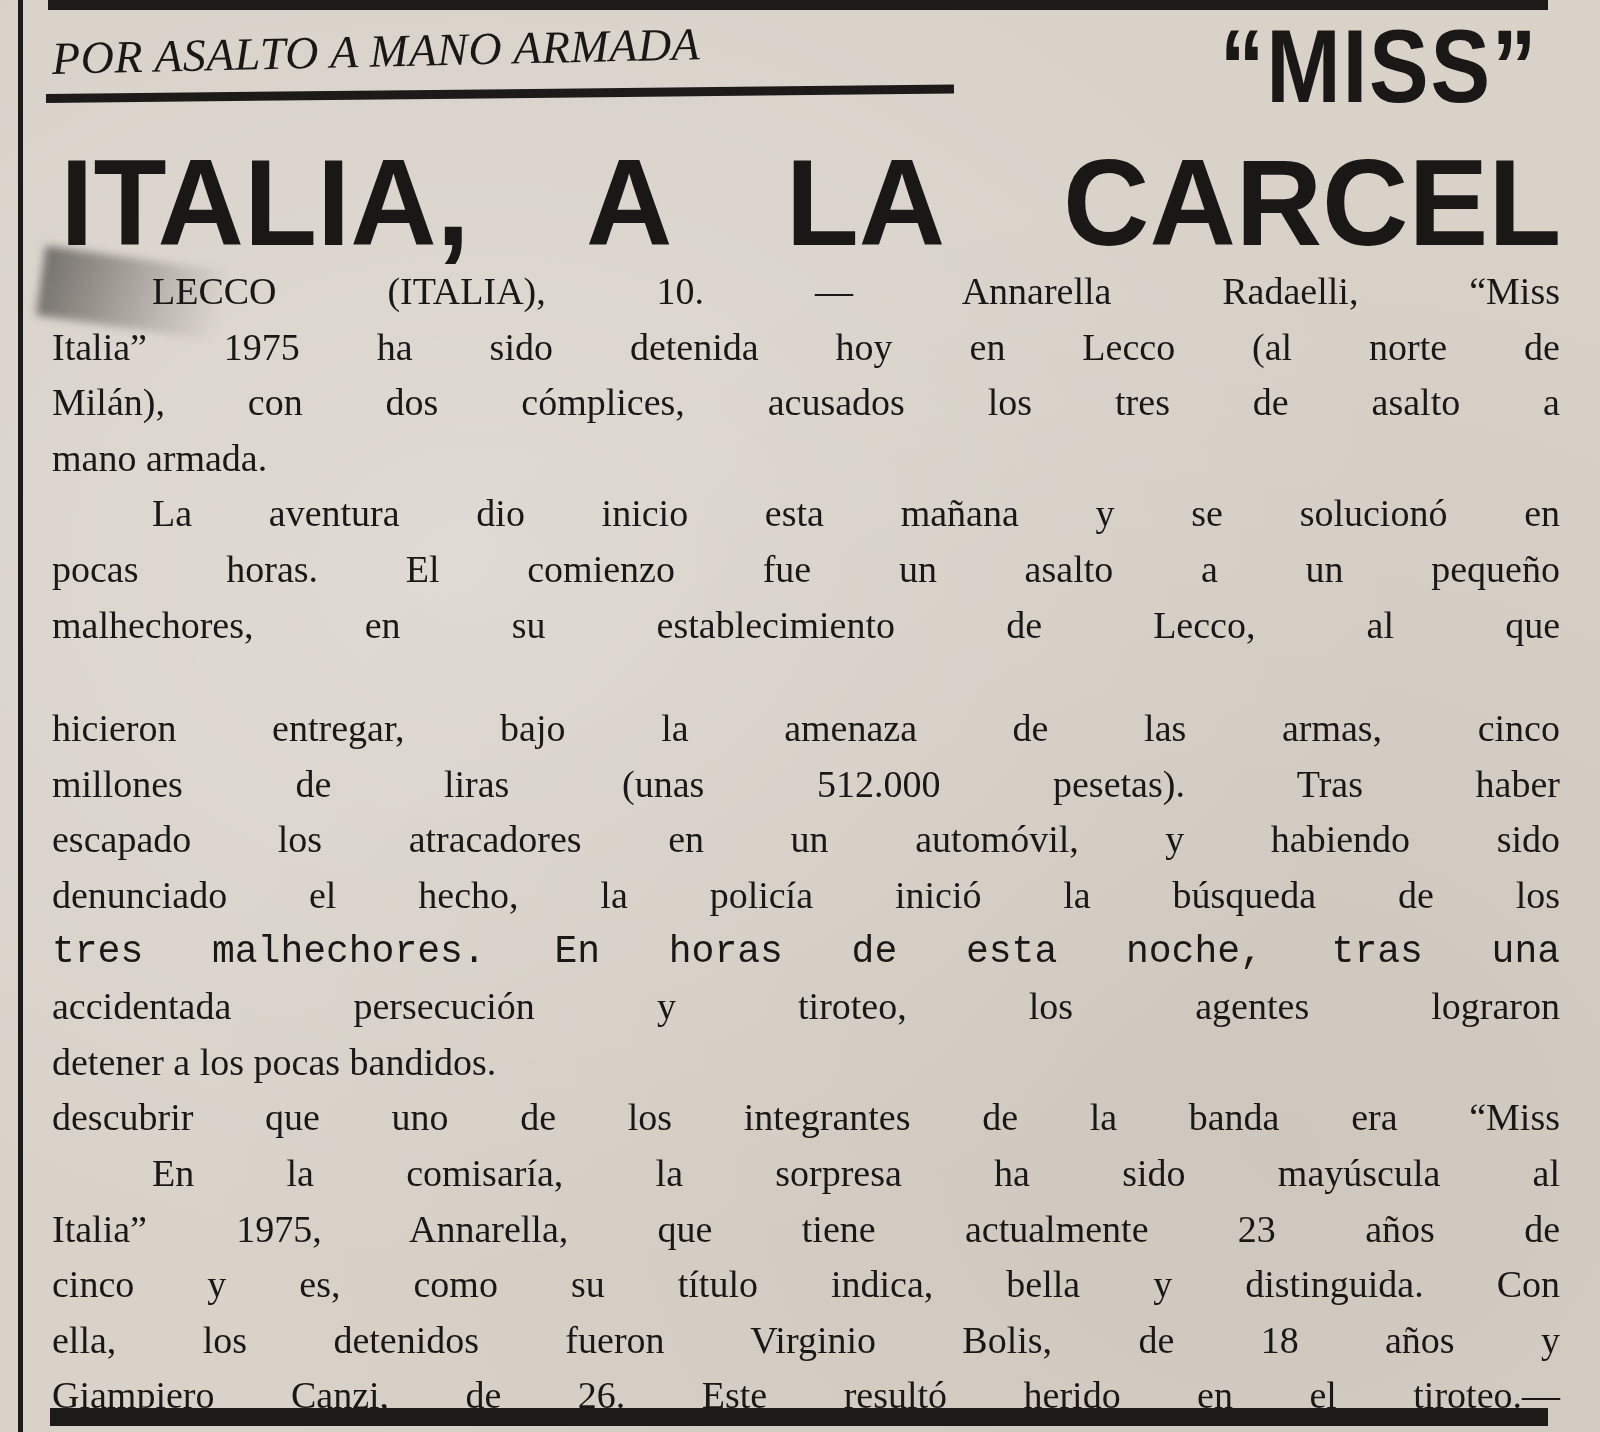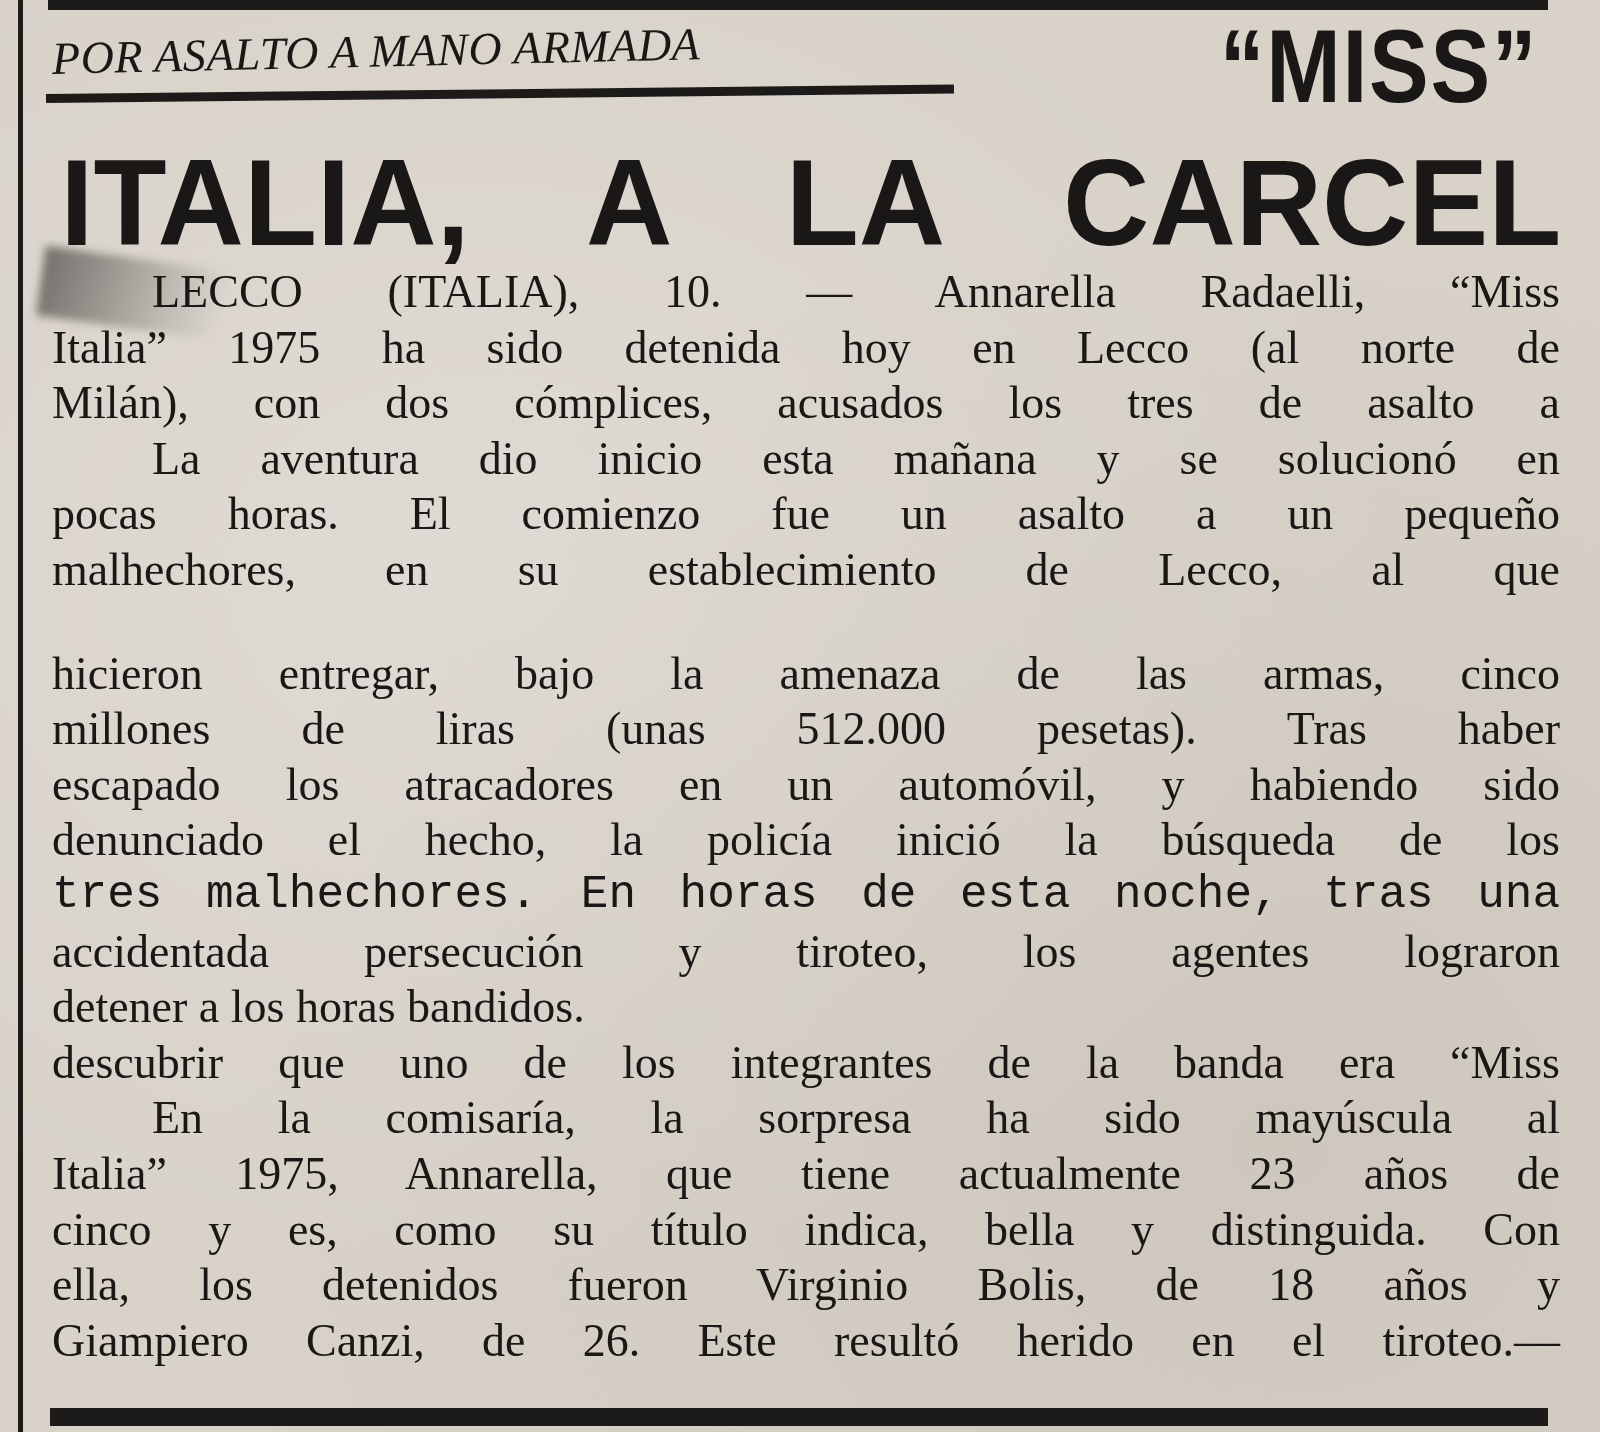--- a/index.html
+++ b/index.html
@@ -65,21 +65,21 @@
       font-weight: 700;
       font-size: 122px;
       line-height: 1;
       display: flex; justify-content: space-between;
       white-space: nowrap;
     }
     .headline-line2 span { display: inline-block; transform: scaleX(0.98); }
     .body {
       position: absolute; left: 52px; top: 264px; width: 1508px;
       font-family: "Liberation Serif", "DejaVu Serif", serif;
-      font-size: 46px;
+      font-size: 38px;
       line-height: 55.6px;
     }
     .line {
       display: block;
       height: 55.6px;
       text-align: justify;
       text-align-last: justify;
       white-space: nowrap;
       overflow: visible;
     }
@@ -111,33 +111,34 @@
 </div>
 
 <div class="smudge"></div>
 
 <div class="body">
 
   <div>
     <span class="line" style="padding-left: 100px; white-space: nowrap;">LECCO (ITALIA), 10. — Annarella Radaelli, “Miss</span>
     <span class="line" style="white-space: nowrap;">Italia” 1975 ha sido detenida hoy en Lecco (al norte de</span>
     <span class="line" style="white-space: nowrap;">Milán), con dos cómplices, acusados los tres de asalto a</span>
+    <span class="line last" style="white-space: nowrap;">mano armada.</span>
   </div>
 
   <div>
     <span class="line indent" style="white-space: nowrap;">La aventura dio inicio esta mañana y se solucionó en</span>
     <span class="line" style="white-space: nowrap;">pocas horas. El comienzo fue un asalto a un pequeño</span>
     <span class="line" style="white-space: nowrap;">malhechores, en su establecimiento de Lecco, al que</span>
     <span class="line" style="white-space: nowrap; margin-top: 48px;">hicieron entregar, bajo la amenaza de las armas, cinco</span>
     <span class="line" style="white-space: nowrap;">millones de liras (unas 512.000 pesetas). Tras haber</span>
     <span class="line" style="white-space: nowrap;">escapado los atracadores en un automóvil, y habiendo sido</span>
     <span class="line" style="white-space: nowrap;">denunciado el hecho, la policía inició la búsqueda de los</span>
     <span class="line" style="white-space: nowrap; font-family: Liberation Mono, monospace;">tres malhechores. En horas de esta noche, tras una</span>
     <span class="line" style="white-space: nowrap;">accidentada persecución y tiroteo, los agentes lograron</span>
-    <span class="line last" style="white-space: nowrap;">detener a los horas bandidos.</span>
+    <span class="line last" style="white-space: nowrap;">detener a los pocas bandidos.</span>
   </div>
 
   <div>
     <span class="line" style="white-space: nowrap;">descubrir que uno de los integrantes de la banda era “Miss</span>
     <span class="line indent" style="white-space: nowrap;">En la comisaría, la sorpresa ha sido mayúscula al</span>
     <span class="line" style="white-space: nowrap;">Italia” 1975, Annarella, que tiene actualmente 23 años de</span>
     <span class="line" style="white-space: nowrap;">cinco y es, como su título indica, bella y distinguida. Con</span>
     <span class="line" style="white-space: nowrap;">ella, los detenidos fueron Virginio Bolis, de 18 años y</span>
     <span class="line" style="white-space: nowrap;">Giampiero Canzi, de 26. Este resultó herido en el tiroteo.—</span>
   </div>

